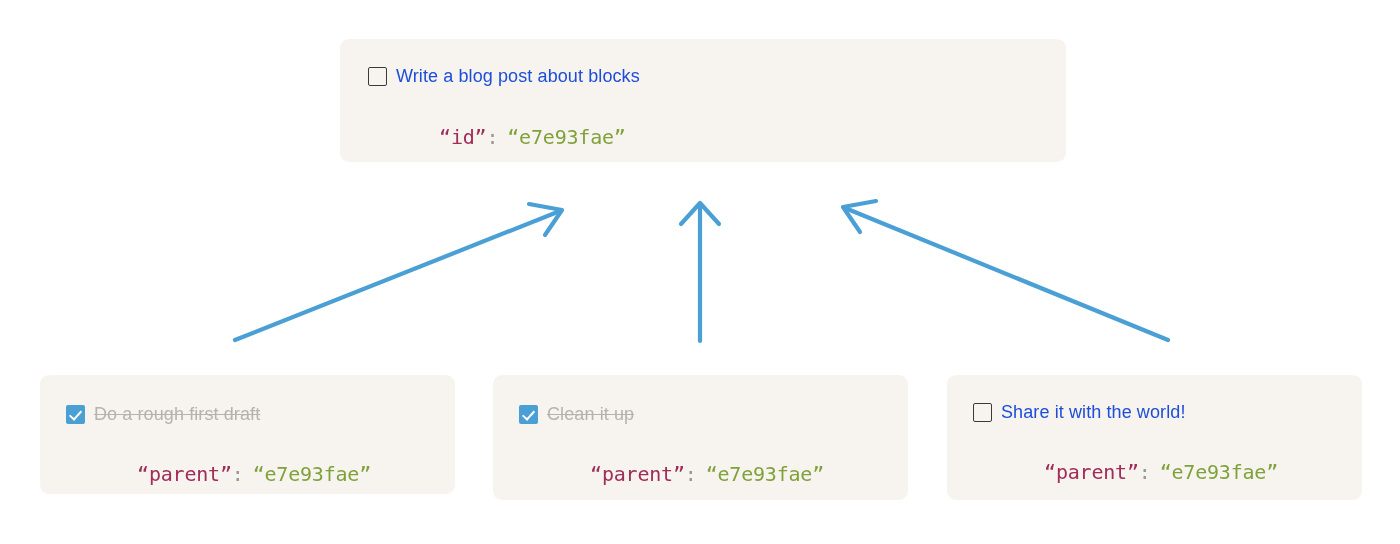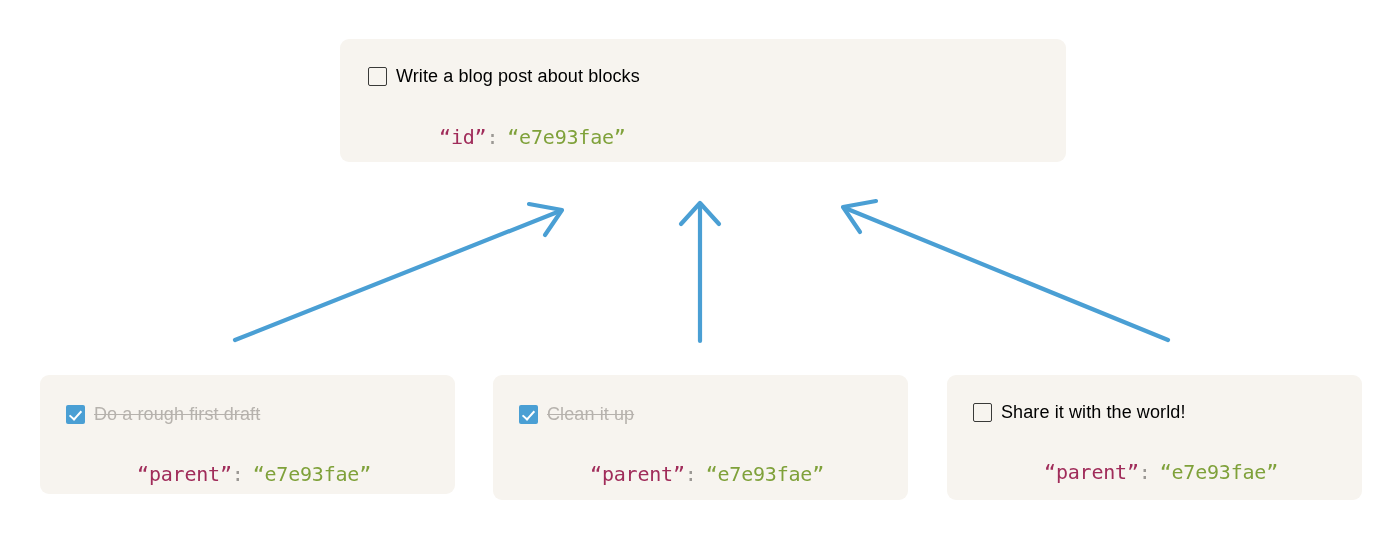--- a/index.html
+++ b/index.html
@@ -51,21 +51,21 @@
     top: 3px;
     width: 5px;
     height: 10px;
     border: solid #ffffff;
     border-width: 0 2.2px 2.2px 0;
     transform: rotate(42deg);
   }
   .todo-label {
     font-family: "Liberation Sans", sans-serif;
     font-size: 18px;
-    color: #000000;
+    color: #1d4ed8;
     letter-spacing: 0.1px;
     white-space: nowrap;
   }
   .todo-label.done {
     color: #b6b2ad;
     text-decoration: line-through;
     text-decoration-thickness: 1.3px;
   }
   .kv-row {
     font-family: "DejaVu Sans Mono", monospace;

